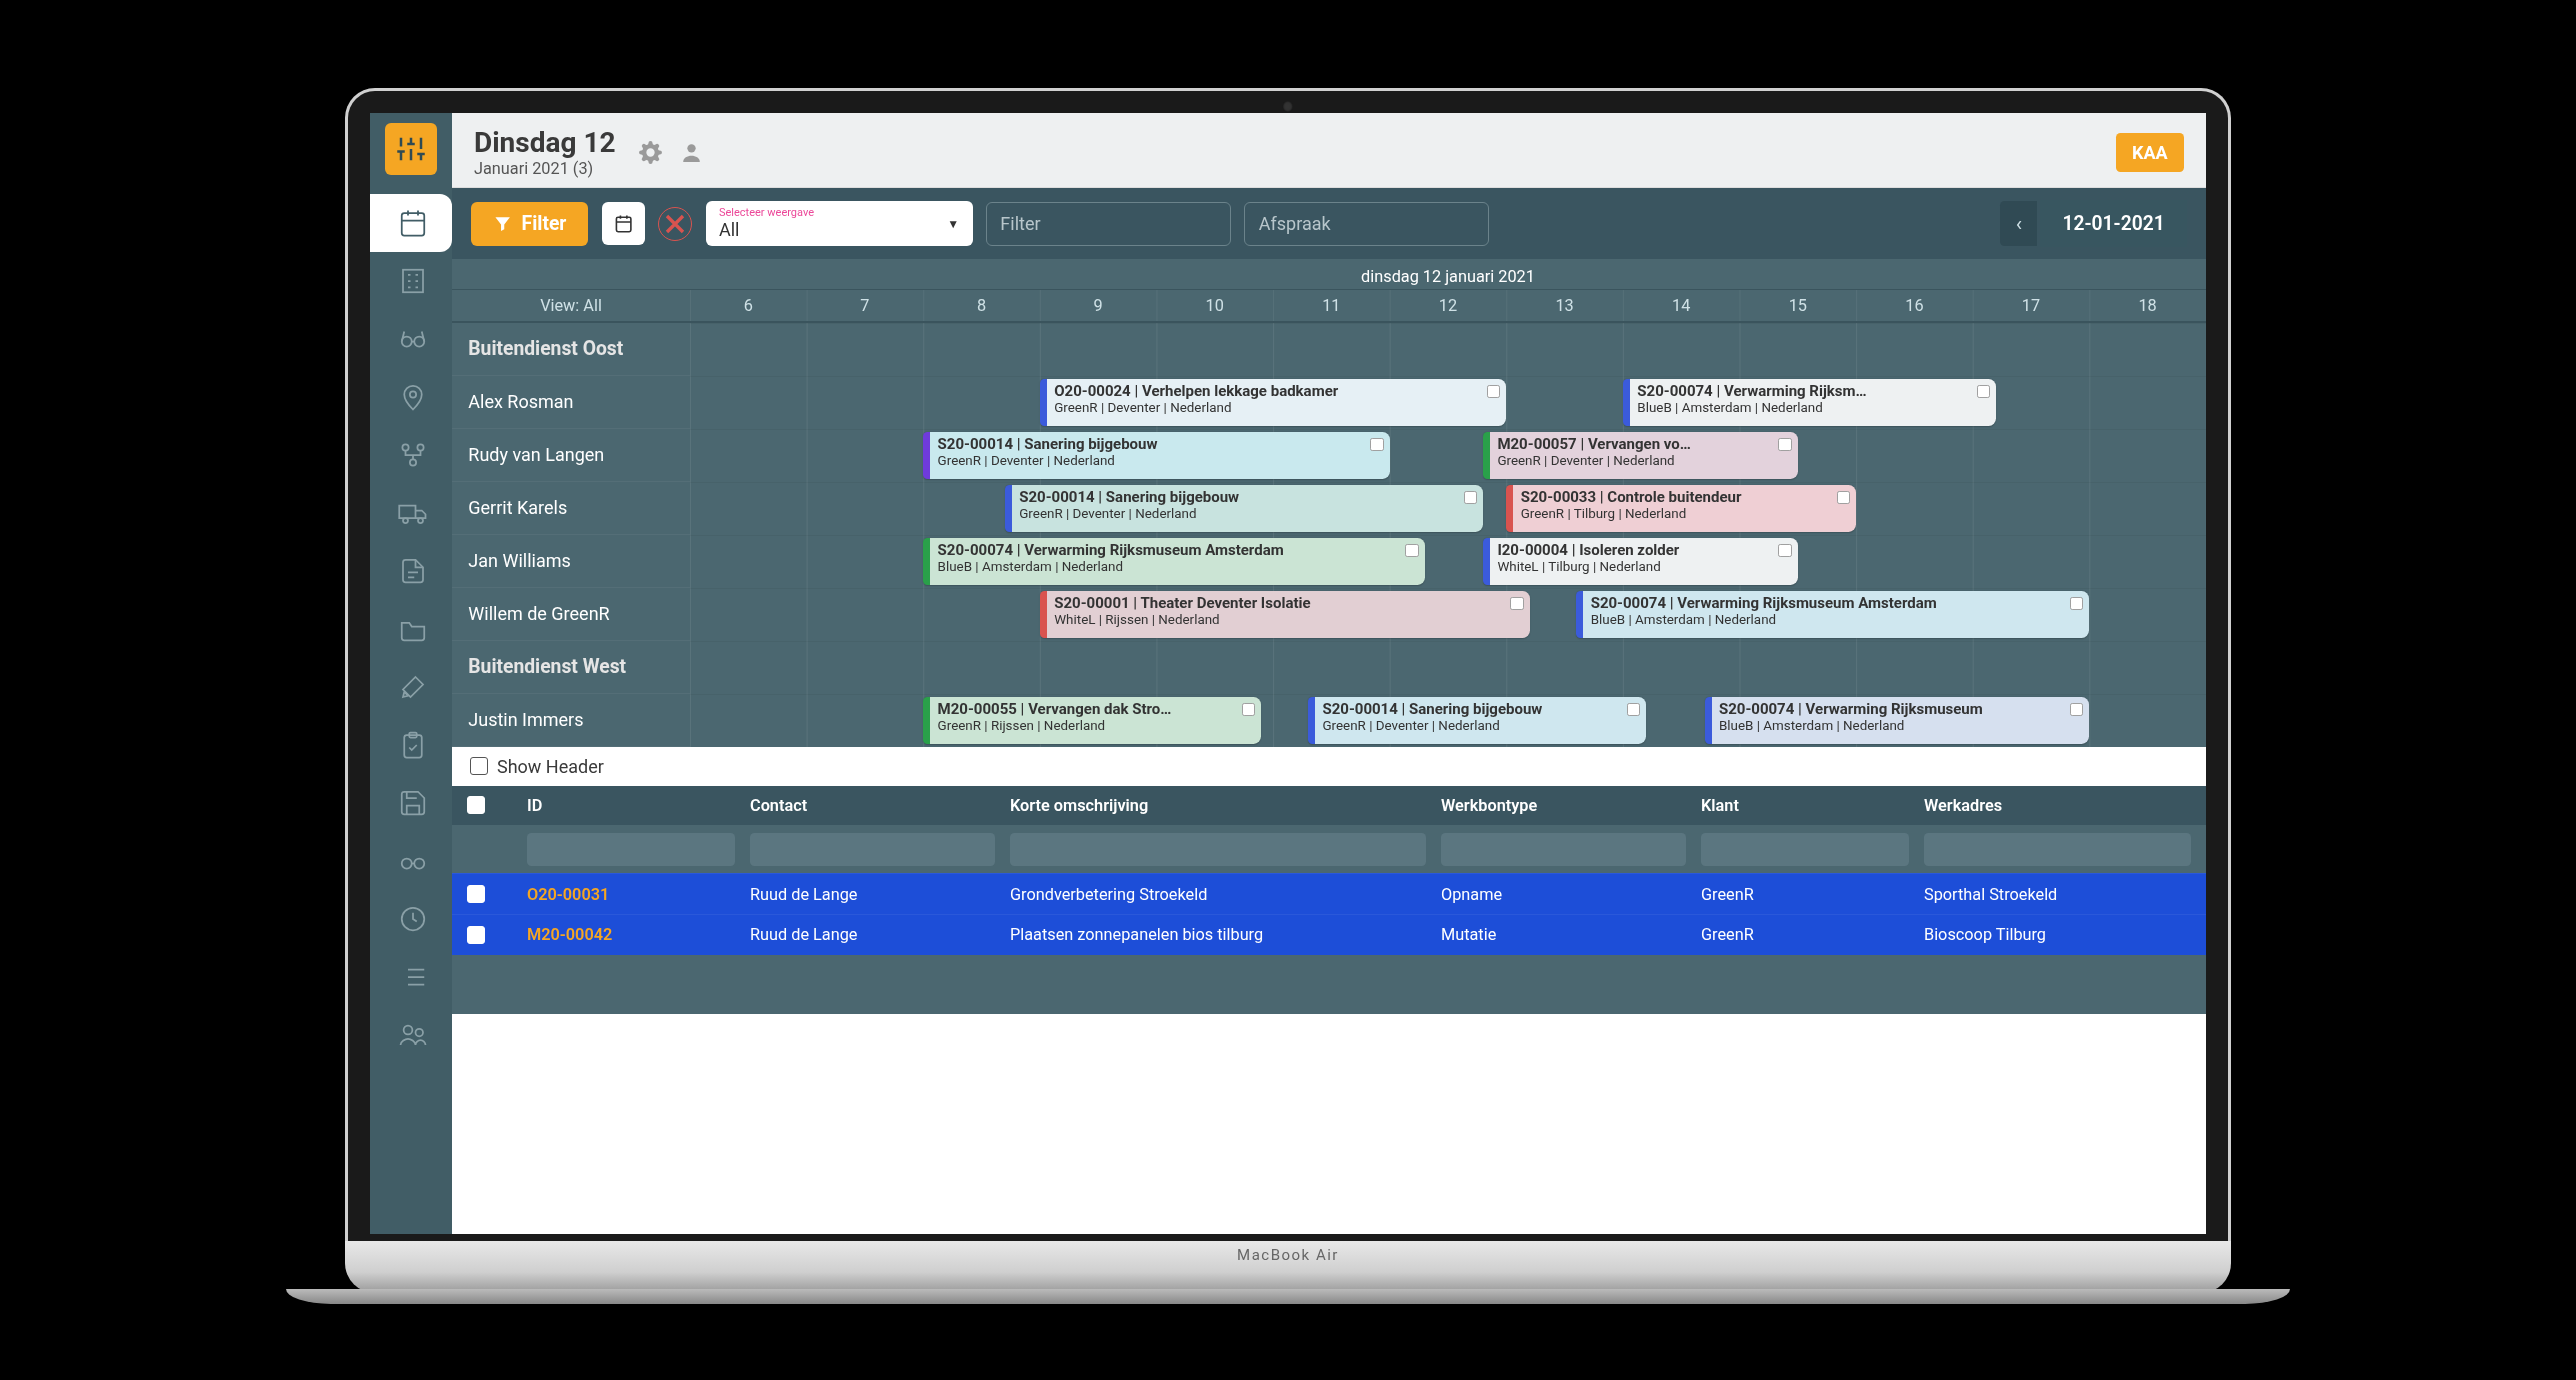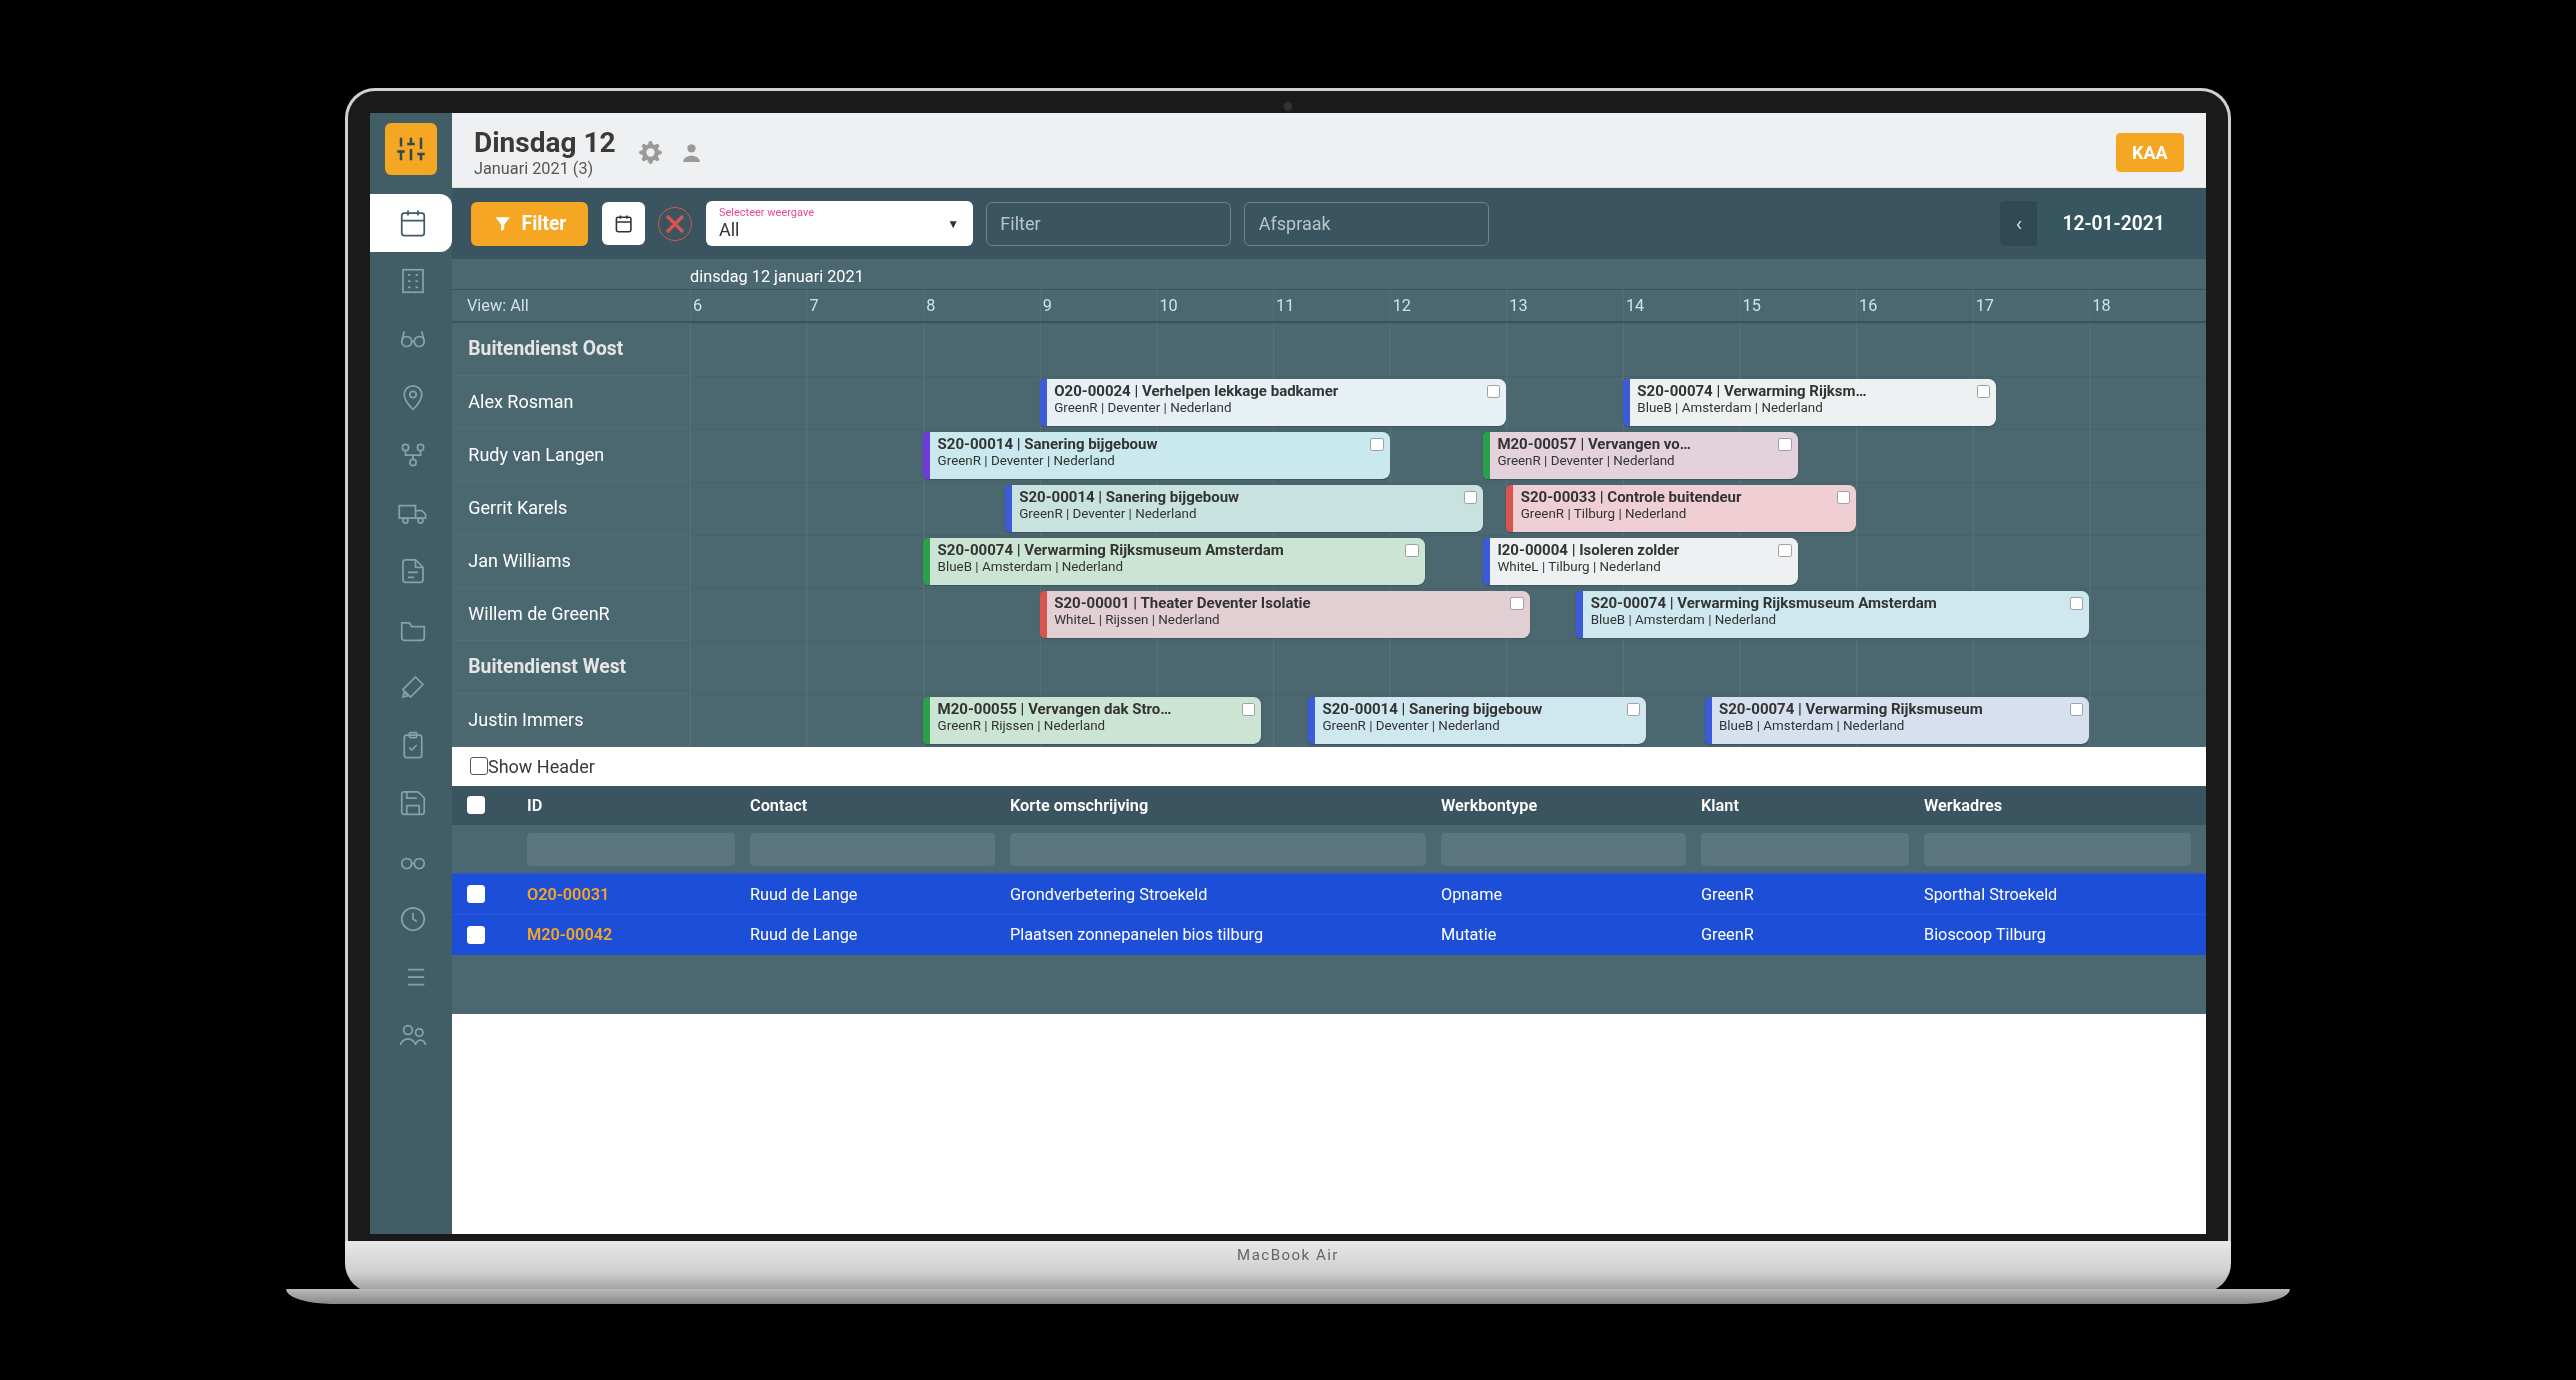--- a/index.html
+++ b/index.html
@@ -174,20 +174,21 @@
   
   .scheduler{
     flex:0 0 auto;
     background:#4b6770;
     display:flex;flex-direction:column;
   }
   .sched-title-row{
     display:flex;
     color:#cde;
     font-size:16.3px;
+    text-align:center;
   }
   .left-col{width:238px;flex:0 0 238px;padding:7.4px 15px;}
   .right-col{flex:1;position:relative;min-width:0;}
   .sched-date-label{padding:7.4px 0 3px 0;font-size:16.3px;color:#fff;}
 
   .hours-header{
     display:flex;color:#cfe1e6;font-size:16.3px;
     background-image: linear-gradient(to right, rgba(255,255,255,0.06) 0.7px, transparent 0.7px);
     background-size: calc(100%/13) 100%;
   }
@@ -231,21 +232,21 @@
   .task .t1{font-weight:700;}
   .task .t2{font-size:13.4px;}
   .task .chk{
     position:absolute;right:6px;top:6px;width:13.4px;height:13.4px;
     border:1.5px solid #A0A0A0;background:#fff;border-radius:2.2px;
   }
 
   
   .show-header{
     padding:9px 18px;font-size:18px;color:#3a3a3a;
-    display:flex;align-items:center;background:#fff;
+    display:flex;align-items:center;gap:9px;background:#fff;
   }
   .cbox{
     width:18px;height:18px;border:1.5px solid #555;border-radius:3px;background:#fff;cursor:pointer;flex:0 0 18px;
   }
   .tbl-head{
     background:#3a5560;color:#fff;display:flex;padding:10.4px 15px;gap:15px;font-size:16.3px;font-weight:600;
   }
   .tbl-filter{
     background:#4b6770;display:flex;padding:7.4px 15px;gap:15px;
   }

